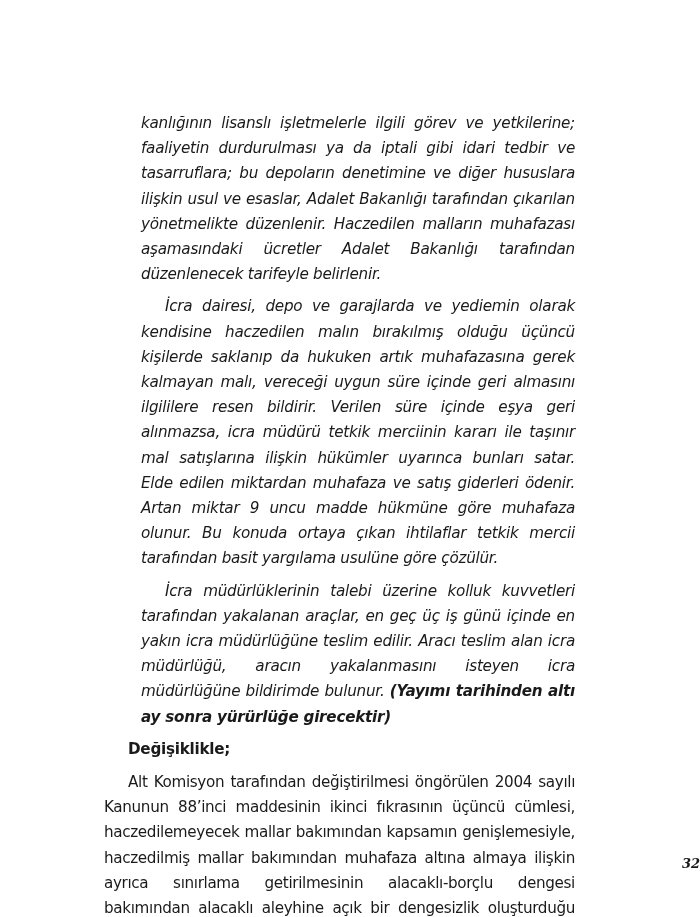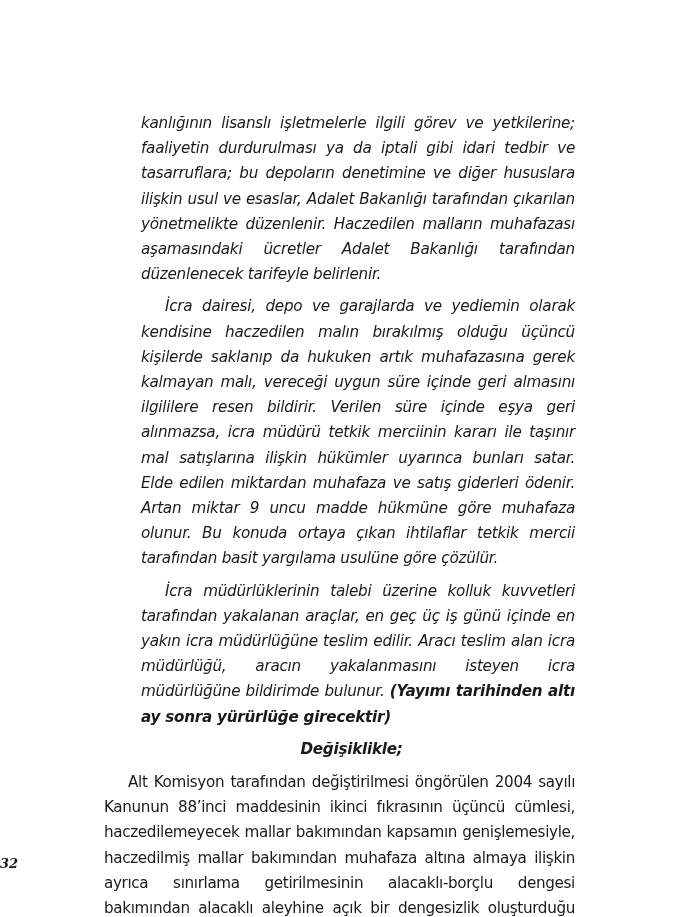--- a/index.html
+++ b/index.html
@@ -12,28 +12,28 @@
       color: #1a1a1a;
       font-family: "DejaVu Sans", sans-serif;
       font-size: 15.2px;
       line-height: 25.2px;
       letter-spacing: -0.25px;
     }
     .para { margin: 0 0 7px 0; text-align: justify; text-align-last: left; }
     .italic { font-style: italic; font-family: "DejaVu Sans", sans-serif; margin-left: 37px; }
     .indent { text-indent: 24px; }
     .bold { font-weight: bold; }
-    .heading { font-weight: bold; font-style: italic; margin: 0 0 8px 0; text-indent: 24px; text-align: center; }
+    .heading { font-weight: bold; margin: 0 0 8px 0; text-indent: 24px; }
     .upright { font-style: normal; letter-spacing: -0.35px; }
     .page-number {
       position: absolute;
       top: 856px;
       left: 0;
       width: 700px;
-      text-align: left;
+      text-align: right;
       font-family: "DejaVu Serif", serif;
       font-style: italic;
       font-weight: bold;
       font-size: 13px;
       color: #1a1a1a;
     }
   </style>
 </head>
 <body>
 

